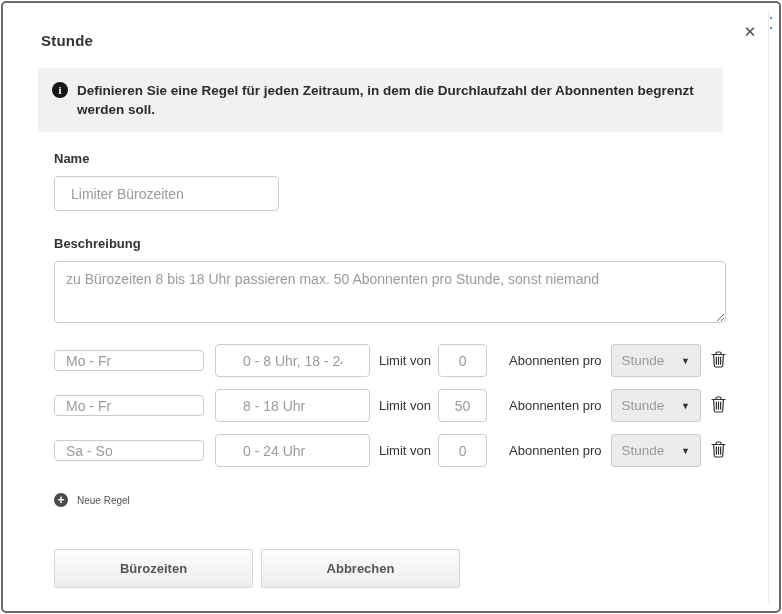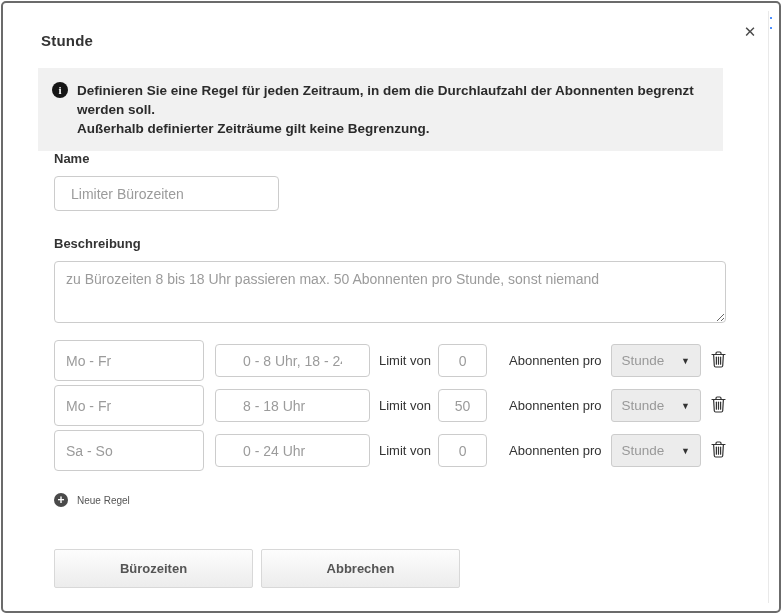--- a/index.html
+++ b/index.html
@@ -57,21 +57,21 @@
     color:#9b9b9b;font-size:14px;box-sizing:border-box;outline:none;
   }
   .name-input{display:block;margin-top:10px;width:225px;height:35px;padding:0 16px;}
   .desc-area{
     display:block;margin-top:10px;width:672px;height:62px;
     padding:8px 11px;resize:both;line-height:18px;color:#9b9b9b;
   }
 
   .rules{margin-top:21px;}
   .rule-row{display:flex;align-items:center;height:33px;margin-bottom:12px;}
-  .day-input{width:150px;height:41px;padding:0 11px;}
+  .day-input{width:150px;height:21px;padding:0 11px;}
   .time-input{width:155px;height:33px;padding:0 27px;margin-left:11px;}
   .limit-label{margin-left:9px;font-size:13px;color:#333;white-space:nowrap;width:54px;text-align:center;}
   .limit-input{width:49px;height:33px;text-align:center;padding:0 4px;margin-left:7px;}
   .per-label{margin-left:22px;font-size:13px;color:#333;white-space:nowrap;width:94px;text-align:center;}
   .unit-select{
     margin-left:9px;width:98px;height:33px;box-sizing:border-box;
     background:#ececec;border:1px solid #ccc;border-radius:3px;
     display:flex;align-items:center;justify-content:space-between;
     padding:0 10px;cursor:pointer;
   }
@@ -112,21 +112,20 @@
   <div class="scroll-dot d2"></div>
 
   <div class="dialog-title">Stunde</div>
 
   <div class="close-btn">✕</div>
 
   <div class="info-box">
     <div class="info-icon">i</div>
     <div class="info-text">
       <span>Definieren Sie eine Regel für jeden Zeitraum, in dem die Durchlaufzahl der Abonnenten begrenzt werden soll.</span>
-      <span>Außerhalb definierter Zeiträume gilt keine Begrenzung.</span>
     </div>
   </div>
 
   <div class="content">
     <label class="field-label lbl-name">Name</label>
     <input class="name-input" type="text" value="Limiter Bürozeiten" style="">
 
     <label class="field-label lbl-desc">Beschreibung</label>
     <textarea class="desc-area" style="">zu Bürozeiten 8 bis 18 Uhr passieren max. 50 Abonnenten pro Stunde, sonst niemand</textarea>
 

